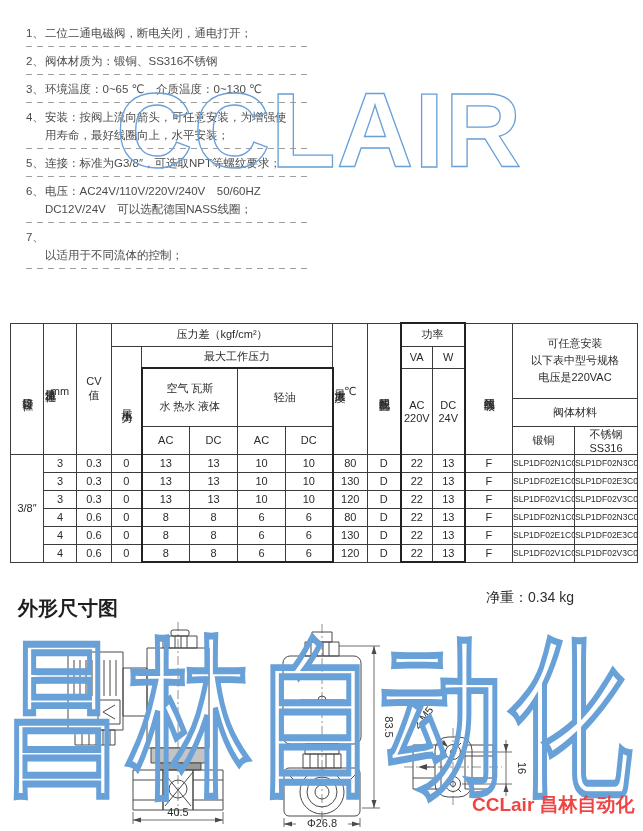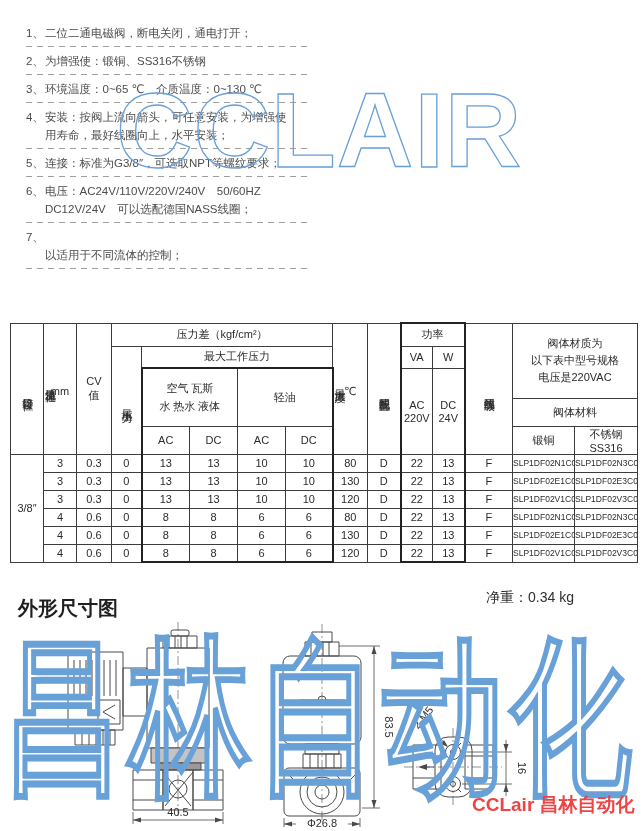--- a/index.html
+++ b/index.html
@@ -62,21 +62,21 @@
     <div>
       <div class="note-row">
           <span class="note-num">1、</span>
           <span>二位二通电磁阀，断电关闭，通电打开；</span>
         </div>
       <div class="note-sep"></div>
     </div>
     <div>
       <div class="note-row">
           <span class="note-num">2、</span>
-          <span>为增强使：锻铜、SS316不锈钢</span>
+          <span>阀体材质为：锻铜、SS316不锈钢</span>
         </div>
       <div class="note-sep"></div>
     </div>
     <div>
       <div class="note-row">
           <span class="note-num">3、</span>
           <span>环境温度：0~65 ℃　介质温度：0~130 ℃</span>
         </div>
       <div class="note-sep"></div>
     </div>
@@ -154,21 +154,21 @@
             <div class="stack">
               <span class="vt">最大温度</span>
               <span>℃</span>
             </div>
           </td>
       <td rowspan="5"><span class="vt">线圈配置</span></td>
       <td colspan="2" class="bl br bt">功率</td>
       <td rowspan="5"><span class="vt">线圈等级</span></td>
       <td colspan="2" rowspan="3">
         <div class="order-block">
-          <div>阀体材质为</div>
+          <div>可任意安装</div>
           <div>以下表中型号规格</div>
           <div>电压是220VAC</div>
         </div>
       </td>
     </tr>
     <tr style="height:22px">
       <td rowspan="4"><span class="vt">最小压力</span></td>
       <td colspan="4">最大工作压力</td>
       <td class="bl">VA</td>
       <td class="br">W</td>

